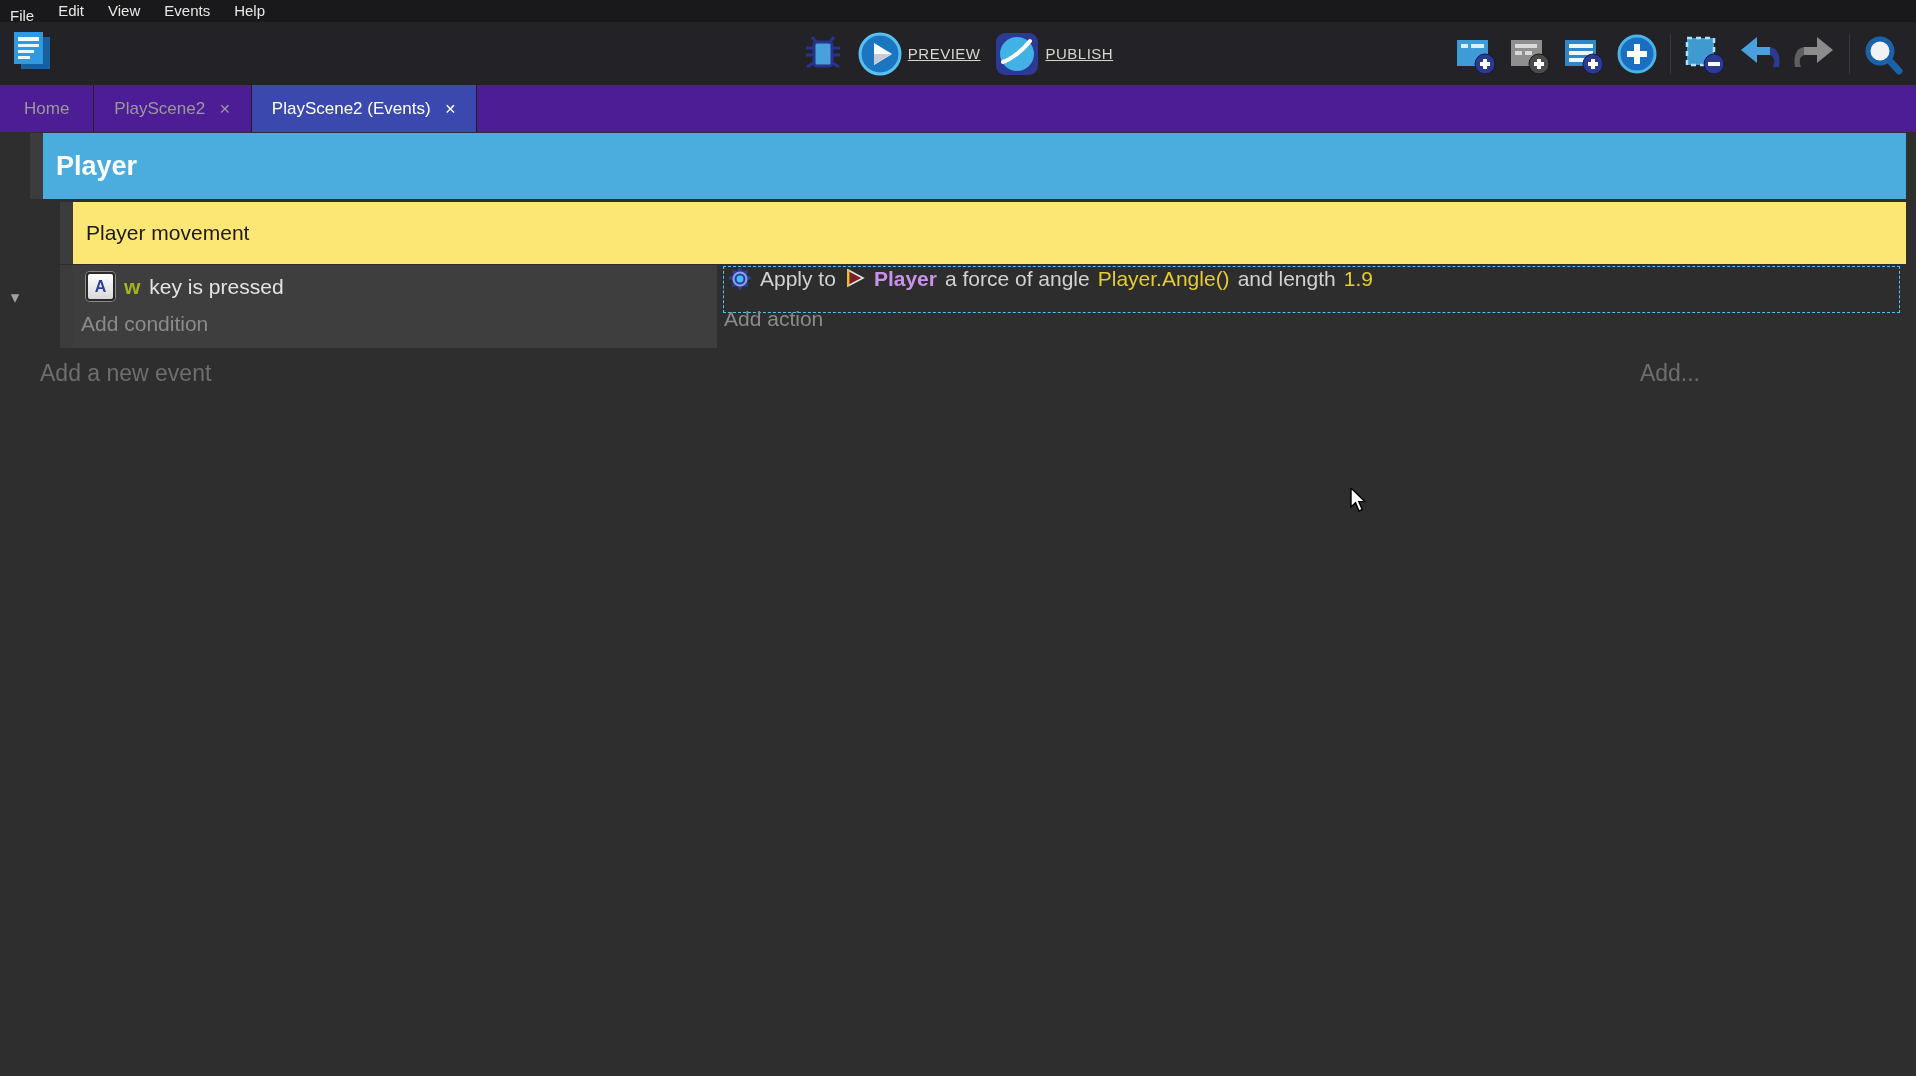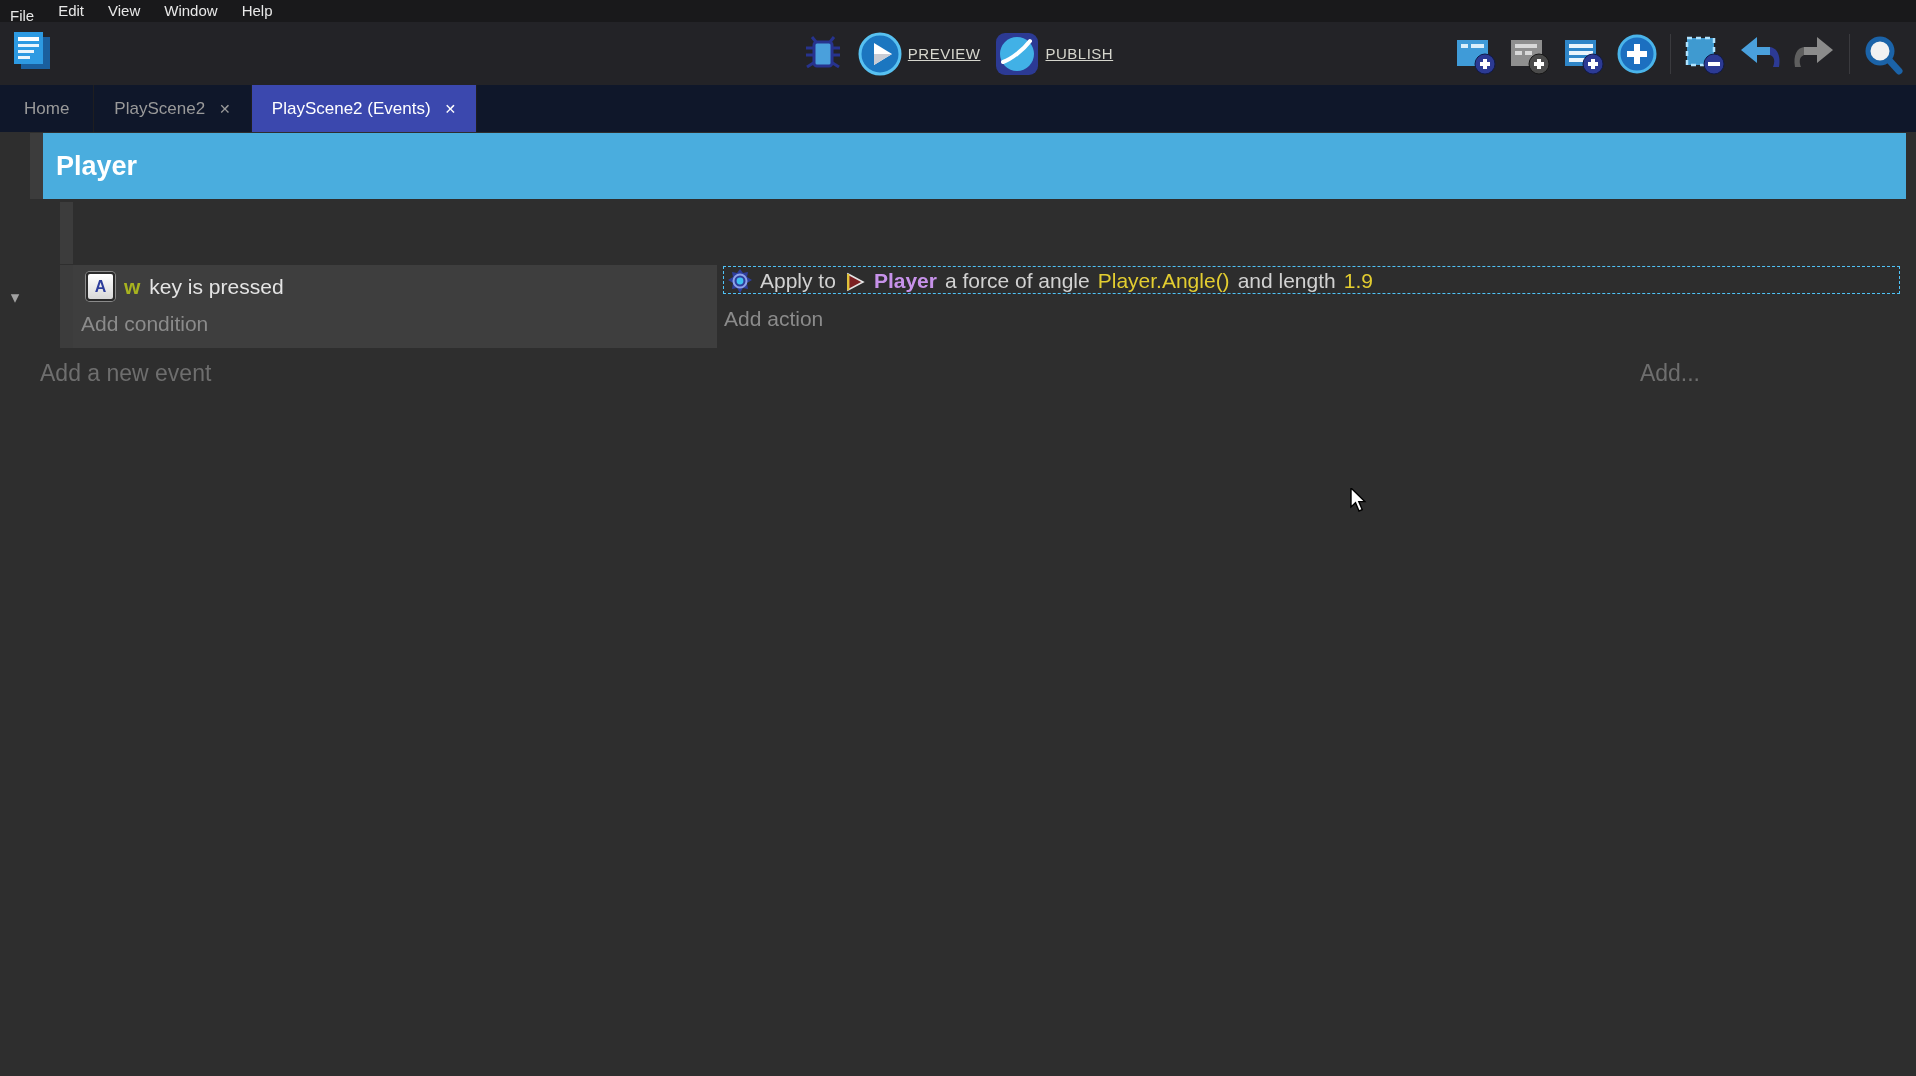--- a/index.html
+++ b/index.html
@@ -34,21 +34,21 @@
   }
   .tb-right{
     position:absolute;right:12px;top:0;height:63px;
     display:flex;align-items:center;gap:12px;
   }
   .tb-sep{width:1px;height:40px;background:#3a3a3e;}
   .tb-btn{display:flex;align-items:center;justify-content:center;cursor:pointer;}
   
   .tabbar{
     position:absolute;left:0;top:85px;width:1916px;height:47px;
-    background:#0f172a;display:flex;align-items:stretch;
+    background:#4c1d95;display:flex;align-items:stretch;
   }
   .tab{
     display:flex;align-items:center;gap:14px;padding:0 20px;
     color:#9a9a9a;font-size:17px;border-right:1px solid #1e1e20;cursor:pointer;
   }
   .tab .close{font-size:14px;color:#9a9a9a;cursor:pointer;}
   .tab.active{background:#3b48ae;color:#ffffff;}
   .tab.active .close{color:#ffffff;}
   .tab.home{padding:0 24px;}
   
@@ -84,22 +84,22 @@
     width:25px;height:25px;border-radius:4px;background:linear-gradient(#ffffff,#d8d8d8);
     border:2px solid #2a2a2a;box-shadow:0 0 0 1px #8a8a8a;
     display:flex;align-items:center;justify-content:center;
     color:#2e3e9c;font-weight:700;font-size:16px;
   }
   .key-name{color:#a8b31f;font-weight:700;}
   .placeholder{color:#8b8b8b;font-size:21px;cursor:pointer;}
   .add-condition{position:absolute;left:8px;top:47px;}
   .action-col{position:absolute;left:650px;top:0;width:1183px;height:83px;}
   .action-selected{
-    position:absolute;left:0;top:1px;width:1177px;height:28px;
-    border:1px dashed #4fc3f7;display:flex;align-items:flex-end;gap:8px;
+    position:absolute;left:0;top:1px;width:1177px;height:47px;
+    border:1px dashed #4fc3f7;display:flex;align-items:flex-start;gap:8px;
     padding-left:4px;box-sizing:border-box;font-size:21px;color:#d2d2d2;
     cursor:pointer;background:#2d2d2d;
   }
   .obj-name{color:#c792ea;font-weight:700;}
   .expr{color:#e3cd30;}
   .add-action{position:absolute;left:1px;top:42px;}
   .add-event-row{
     position:absolute;left:0;top:228px;width:1708px;height:40px;
   }
   .add-new-event{
@@ -111,21 +111,21 @@
   .cursor{position:absolute;left:1350px;top:488px;pointer-events:none;}
   svg{display:block;}
 </style>
 </head>
 <body>
 
 <div class="menubar">
   <span>File</span>
   <span>Edit</span>
   <span>View</span>
-  <span>Window</span>
+  <span>Events</span>
   <span>Help</span>
 </div>
 
 <div class="toolbar">
 
   <div class="tb-left tb-btn">
     <span>
       <svg width="46" height="46" viewBox="0 0 46 46">
         <rect x="12" y="9" width="29" height="32" fill="#1a5f9e"></rect>
         <rect x="5" y="4" width="29" height="32" fill="#2d9ae2"></rect>
@@ -280,20 +280,23 @@
 <div class="events">
 
   <div class="chevron">▾</div>
 
   <div class="grab g-group"></div>
   <div class="group-header">
     <span>Player</span>
   </div>
 
   <div class="grab g-comment"></div>
+  <div class="comment">
+    <span>Player movement</span>
+  </div>
 
   <div class="grab g-event"></div>
   <div class="event-row">
 
     <div class="cond-col">
       <div class="cond-line">
         <span class="key-cap">
           <span>A</span>
         </span>
         <span class="key-name">w</span>

